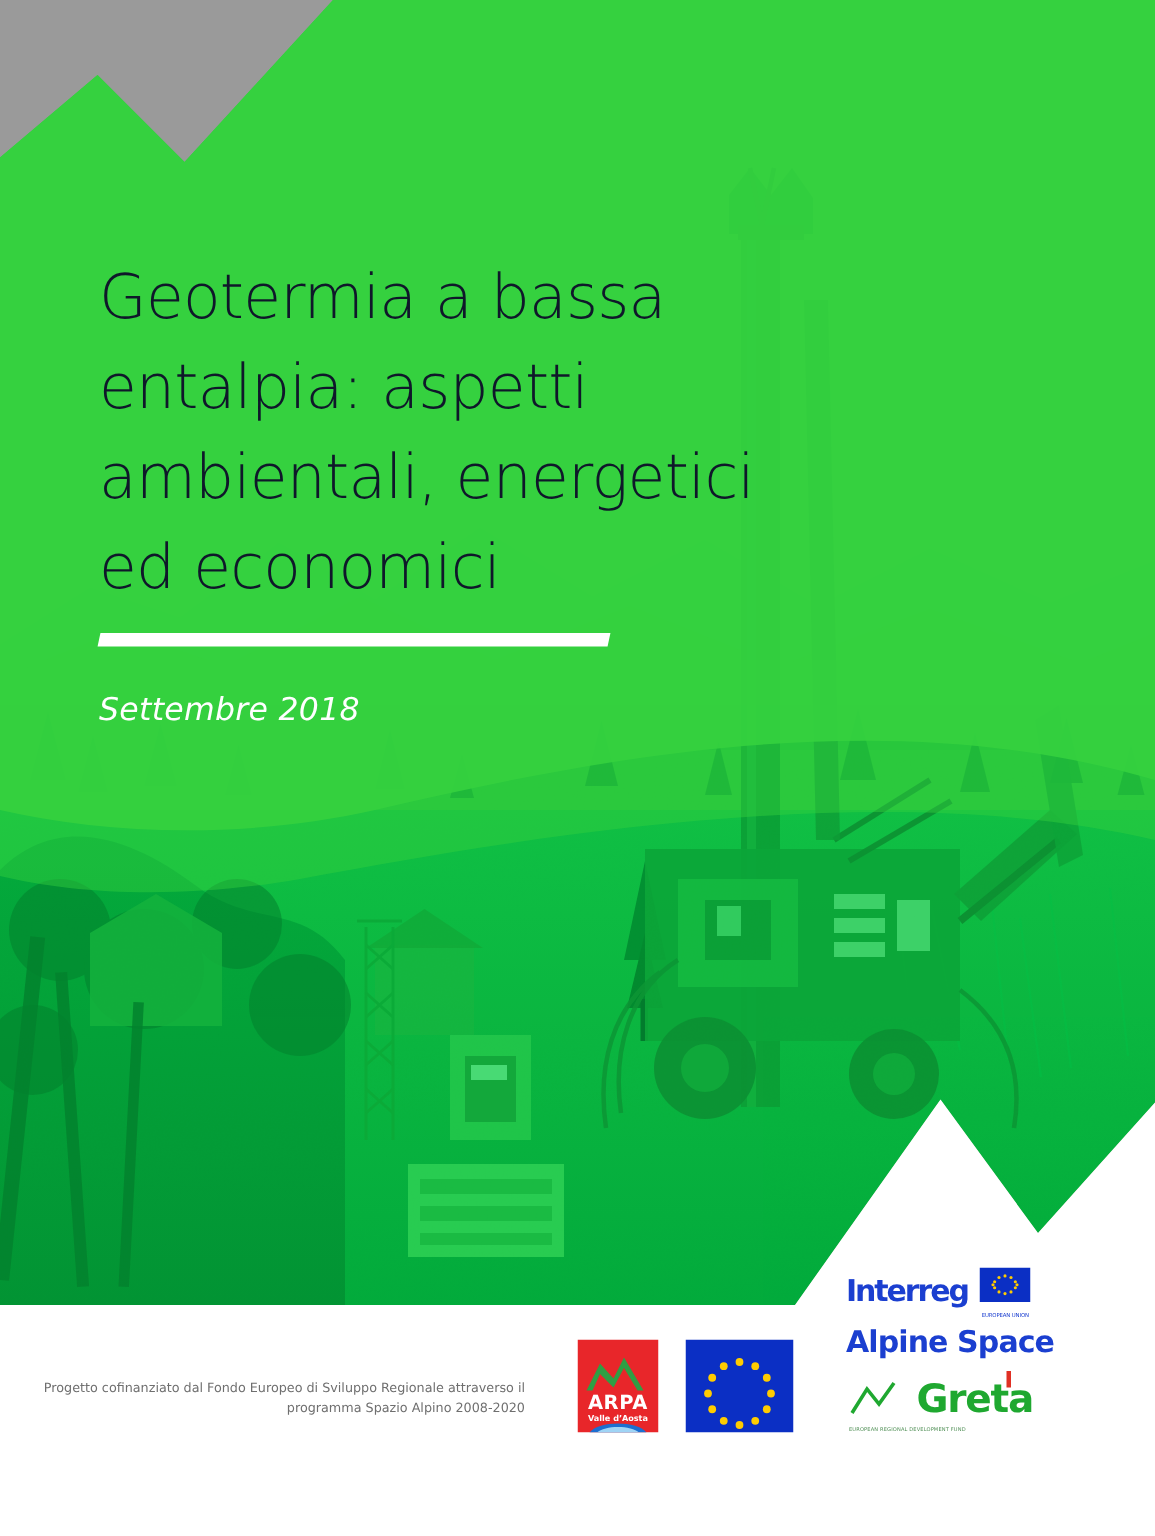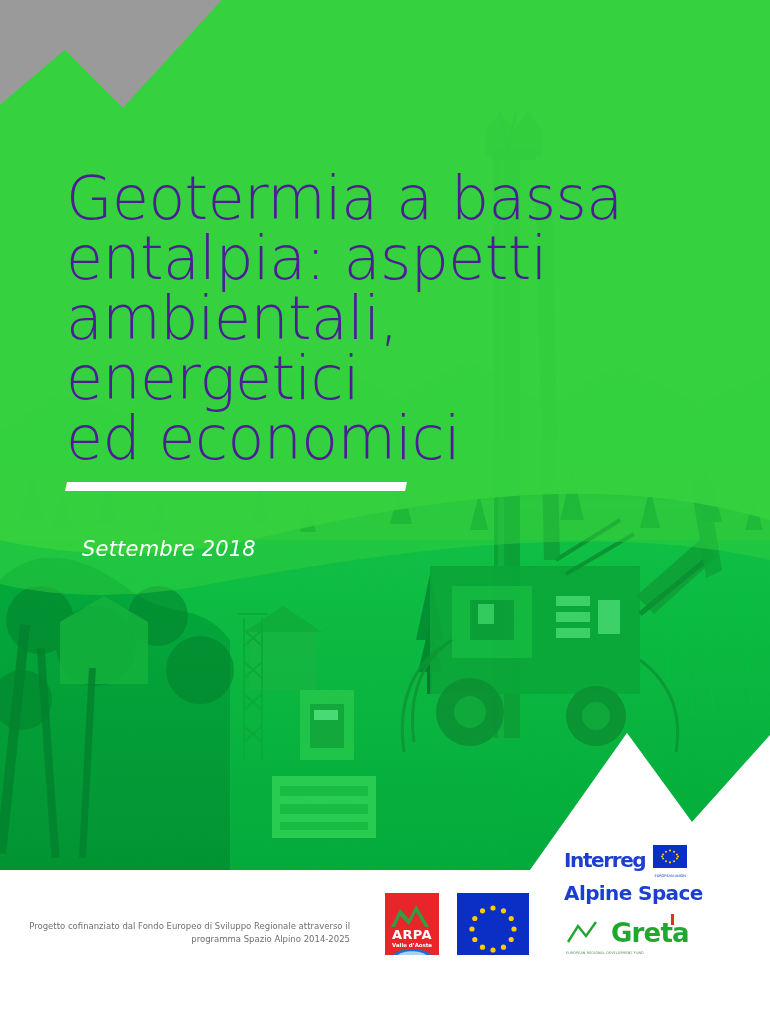--- a/index.html
+++ b/index.html
@@ -44,24 +44,24 @@
     position: absolute;
     left: 66px;
     top: 168px;
     width: 560px;
   }
 
   .title {
     margin: 0;
     font-family: "DejaVu Sans", sans-serif;
     font-weight: 300;
-    font-size: 60px;
+    font-size: 41px;
     line-height: 60px;
     letter-spacing: -0.5px;
-    color: #4c1d95;
+    color: #0f172a;
     white-space: pre-line;
   }
 
   .subtitle {
     margin: 0;
     padding-top: 50px;
     font-family: "DejaVu Sans", sans-serif;
     font-style: italic;
     font-weight: 700;
     font-size: 24px;
@@ -74,21 +74,21 @@
   .rule {
     margin-top: 14px;
     width: 340px;
     height: 9px;
     background: #ffffff;
     transform: skewX(-12deg);
     transform-origin: left center;
   }
 
   .date {
-    margin: 16px;
+    margin: 0;
     padding-top: 30px;
     font-family: "DejaVu Sans", sans-serif;
     font-style: italic;
     font-weight: 400;
     font-size: 21px;
     color: #ffffff;
     letter-spacing: 0.2px;
   }
 
   
@@ -393,21 +393,21 @@
       <h1 class="title">Geotermia a bassa
 entalpia: aspetti
 ambientali, energetici
 ed economici</h1>
       <div class="rule"></div>
       <p class="date">Settembre 2018</p>
     </div>
   </div>
 
   <div class="footer">
-    <div class="funding-note">Progetto cofinanziato dal Fondo Europeo di Sviluppo Regionale attraverso il programma Spazio Alpino 2014-2025</div>
+    <div class="funding-note">Progetto cofinanziato dal Fondo Europeo di Sviluppo Regionale attraverso il programma Spazio Alpino 2008-2020</div>
   </div>
 
   <svg class="arpa-logo" viewBox="0 0 54 62">
     <rect x="0" y="0" width="54" height="62" fill="#e8262a"></rect>
     <path d="M6,34 L15,16 L24,26 L31,12 L44,34 L40,34 L31,19 L24,32 L15,23 L10,34 Z" fill="#2f9e44"></path>
     <text x="27" y="46" text-anchor="middle" font-family="DejaVu Sans, sans-serif" font-size="13" font-weight="700" fill="#ffffff" letter-spacing="0.4">ARPA</text>
     <text x="27" y="54" text-anchor="middle" font-family="DejaVu Sans, sans-serif" font-size="5.4" font-weight="700" fill="#ffffff">Valle d’Aosta</text>
     <path d="M8,62 C14,54 40,54 46,62 Z" fill="#1d6fd0"></path>
     <path d="M13,62 C18,57 36,57 41,62 Z" fill="#9fd4f5"></path>
   </svg>

